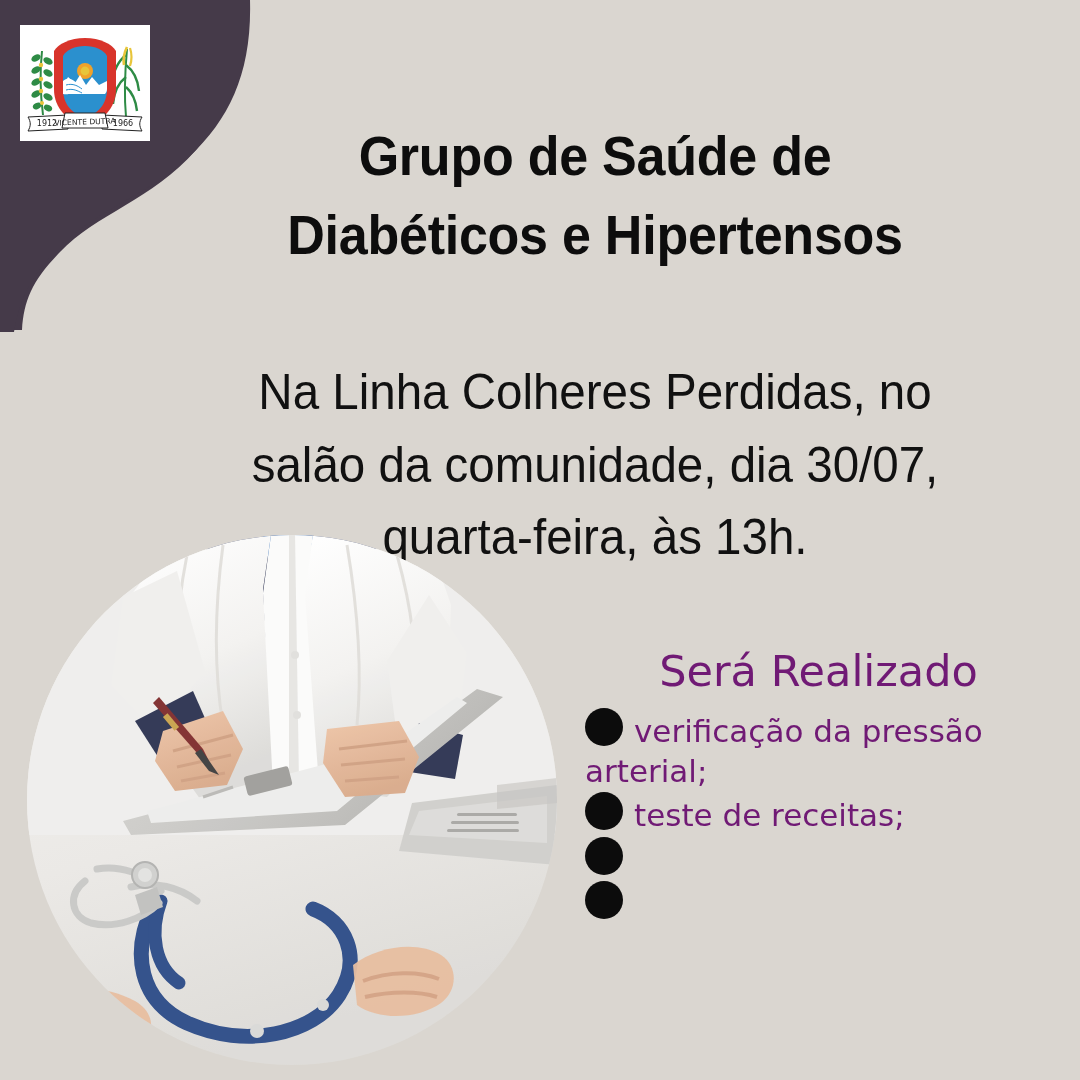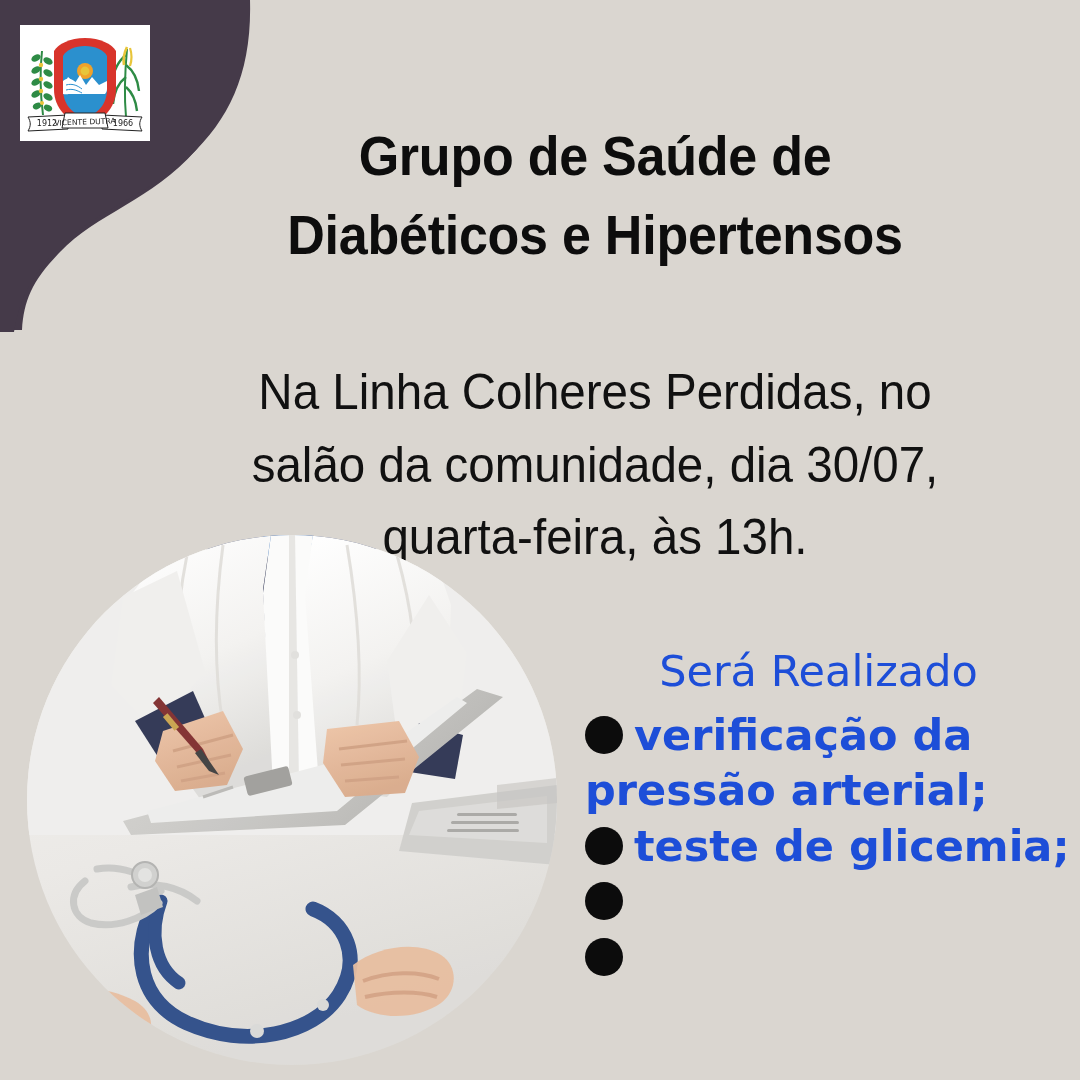--- a/index.html
+++ b/index.html
@@ -84,36 +84,36 @@
     overflow: hidden;
   }
   #photo svg { display:block; width:100%; height:100%; }
 
   
   #services {
     position: absolute;
     left: 585px;
     top: 648px;
     width: 485px;
-    color: #1d4ed8;
+    color: #701a75;
   }
   #services-heading {
     font-family: "DejaVu Sans", sans-serif;
     font-size: 43px;
     line-height: 1.08;
     text-align: center;
     font-weight: 400;
     padding-right: 18px;
     margin-bottom: 14px;
   }
   .svc-item {
     font-family: "DejaVu Sans", sans-serif;
-    font-size: 43px;
+    font-size: 31px;
     line-height: 1.27;
-    font-weight: 700;
+    font-weight: 400;
     margin-bottom: 1px;
   }
   .svc-bullet {
     display: inline-block;
     width: 38px;
     height: 38px;
     border-radius: 50%;
     background: #0c0c0c;
     vertical-align: -4px;
     margin-right: 11px;
@@ -324,21 +324,21 @@
     </svg>
   </div>
 
   <div id="services">
     <div id="services-heading">Será Realizado</div>
 
     <div class="svc-item">
       <span class="svc-bullet"></span><span class="svc-label">verificação da pressão arterial;</span>
     </div>
     <div class="svc-item">
-      <span class="svc-bullet"></span><span class="svc-label">teste de glicemia;</span>
+      <span class="svc-bullet"></span><span class="svc-label">teste de receitas;</span>
     </div>
     <div class="svc-item">
       <span class="svc-bullet"></span>
     </div>
     <div class="svc-item">
       <span class="svc-bullet"></span>
     </div>
   </div>
 
 </div>

